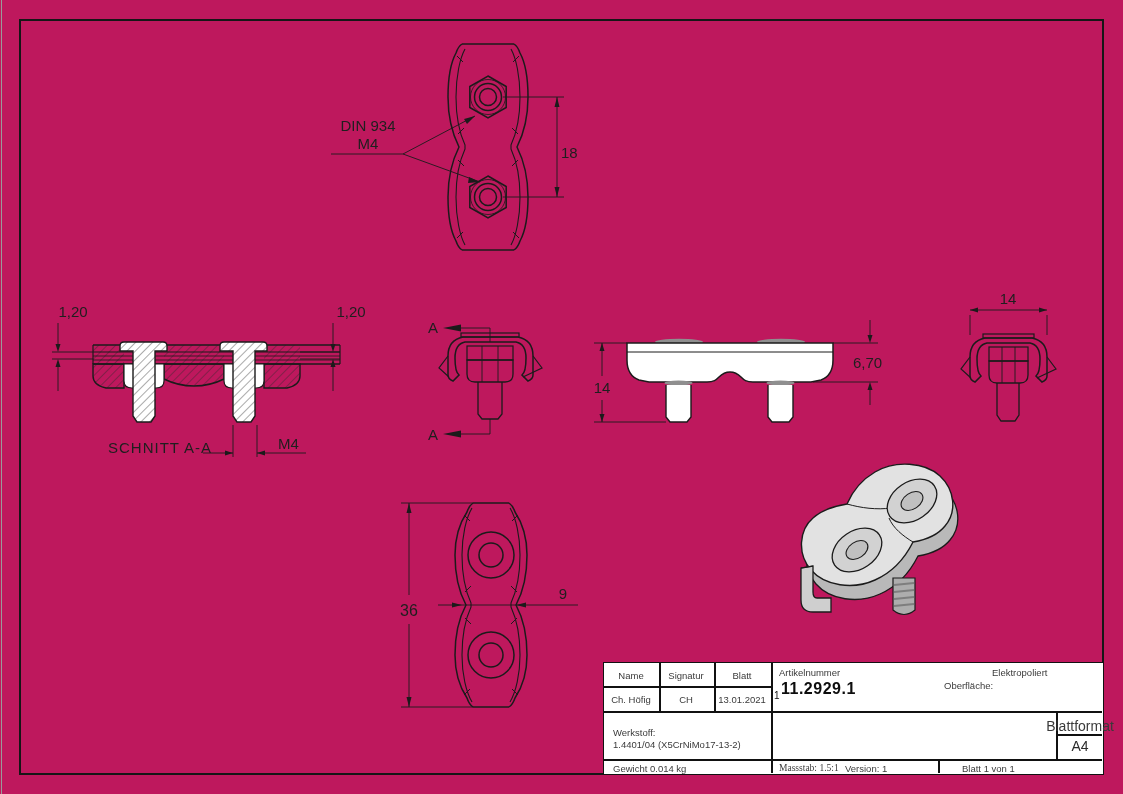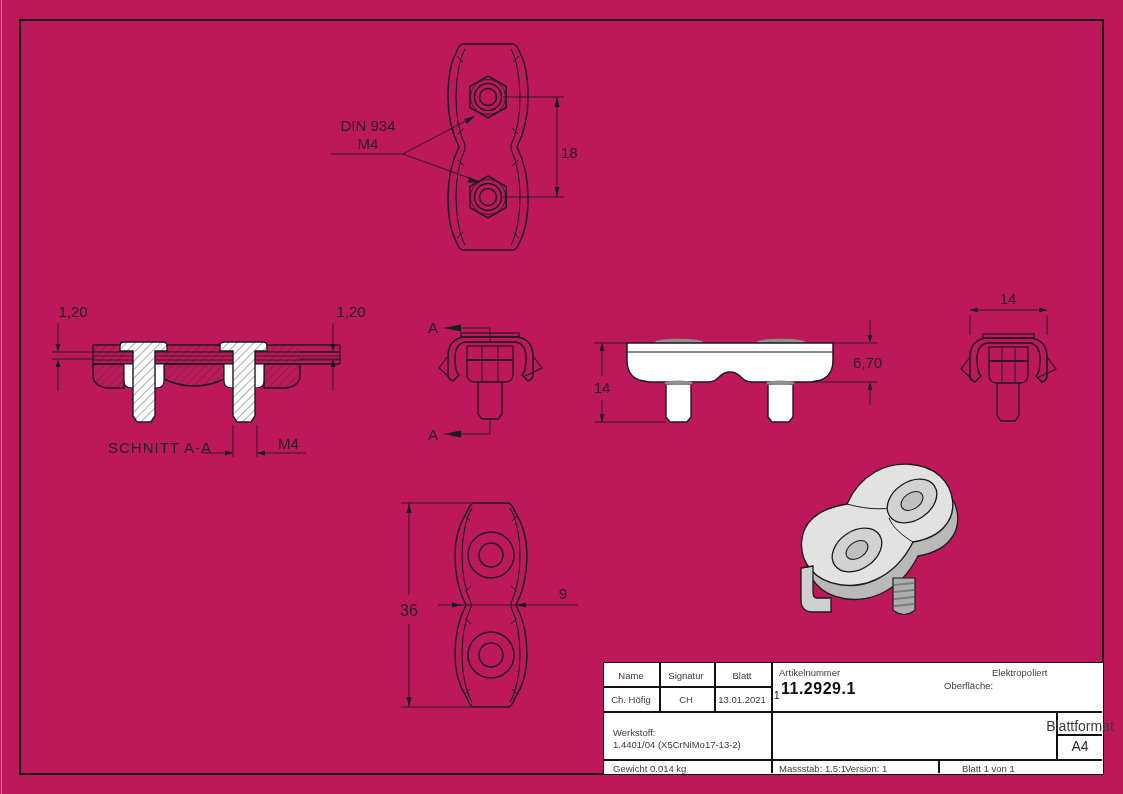--- a/index.html
+++ b/index.html
@@ -340,17 +340,17 @@
     <div class="tb-text" style="left:340px; top:17px;">Oberfläche:</div>
     <div class="tb-text" style="left:388px; top:4px;">Elektropoliert</div>
 
     <div class="tb-text" style="left:9px; top:64px;">Werkstoff:</div>
     <div class="tb-text" style="left:9px; top:76px;">1.4401/04 (X5CrNiMo17-13-2)</div>
 
     <div class="tb-text tb-center blattformat-label" style="left:476px; top:55px;">Blattformat</div>
     <div class="tb-text tb-center a4" style="left:476px; top:75px;">A4</div>
 
     <div class="tb-text" style="left:9px; top:100px;">Gewicht 0.014 kg</div>
-    <div class="tb-text" style="left:175px; top:100px;">Massstab: 1.5:1</div>
+    <div class="tb-text" style="left:175px; top:100px;font-family:Liberation Serif, serif;">Massstab: 1.5:1</div>
     <div class="tb-text" style="left:241px; top:100px;">Version: 1</div>
     <div class="tb-text" style="left:358px; top:100px;">Blatt 1 von 1</div>
   </div>
 </div>
 
 </body></html>

